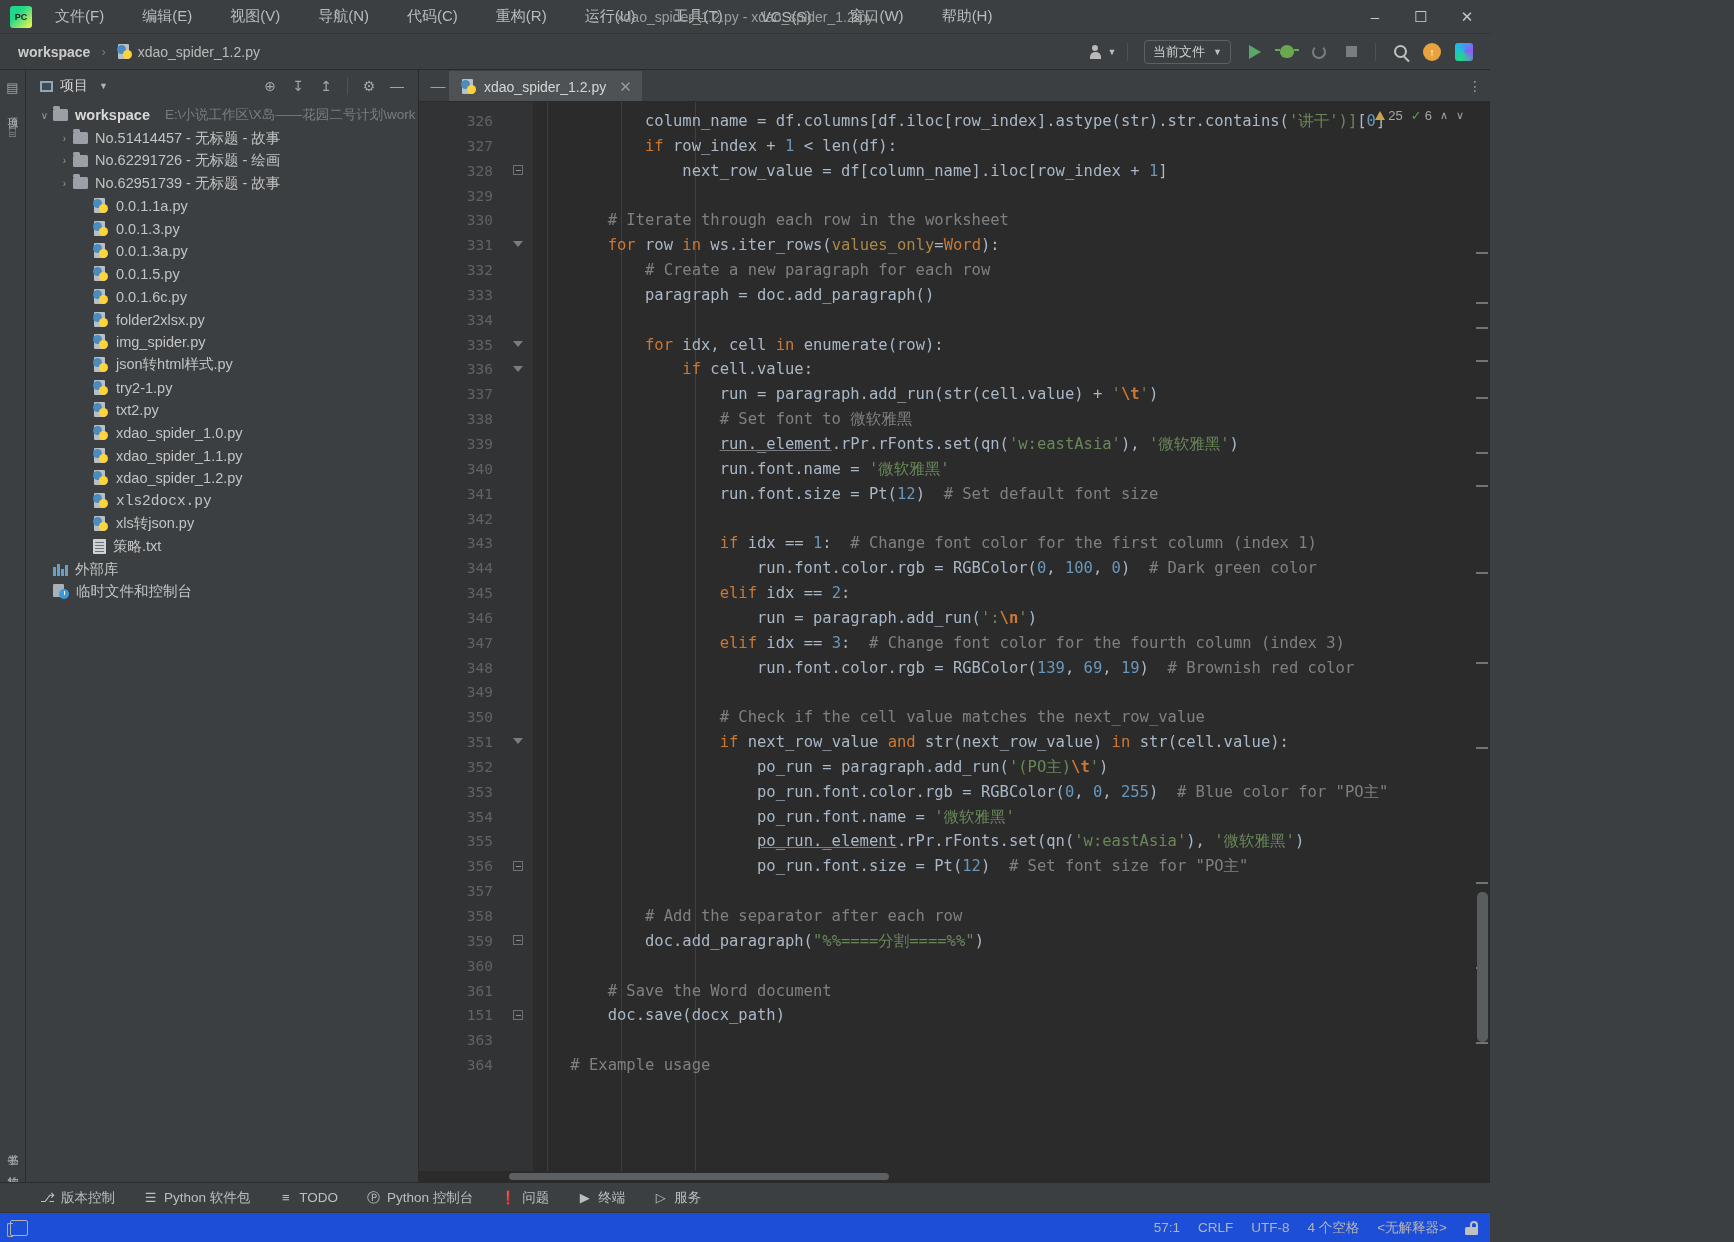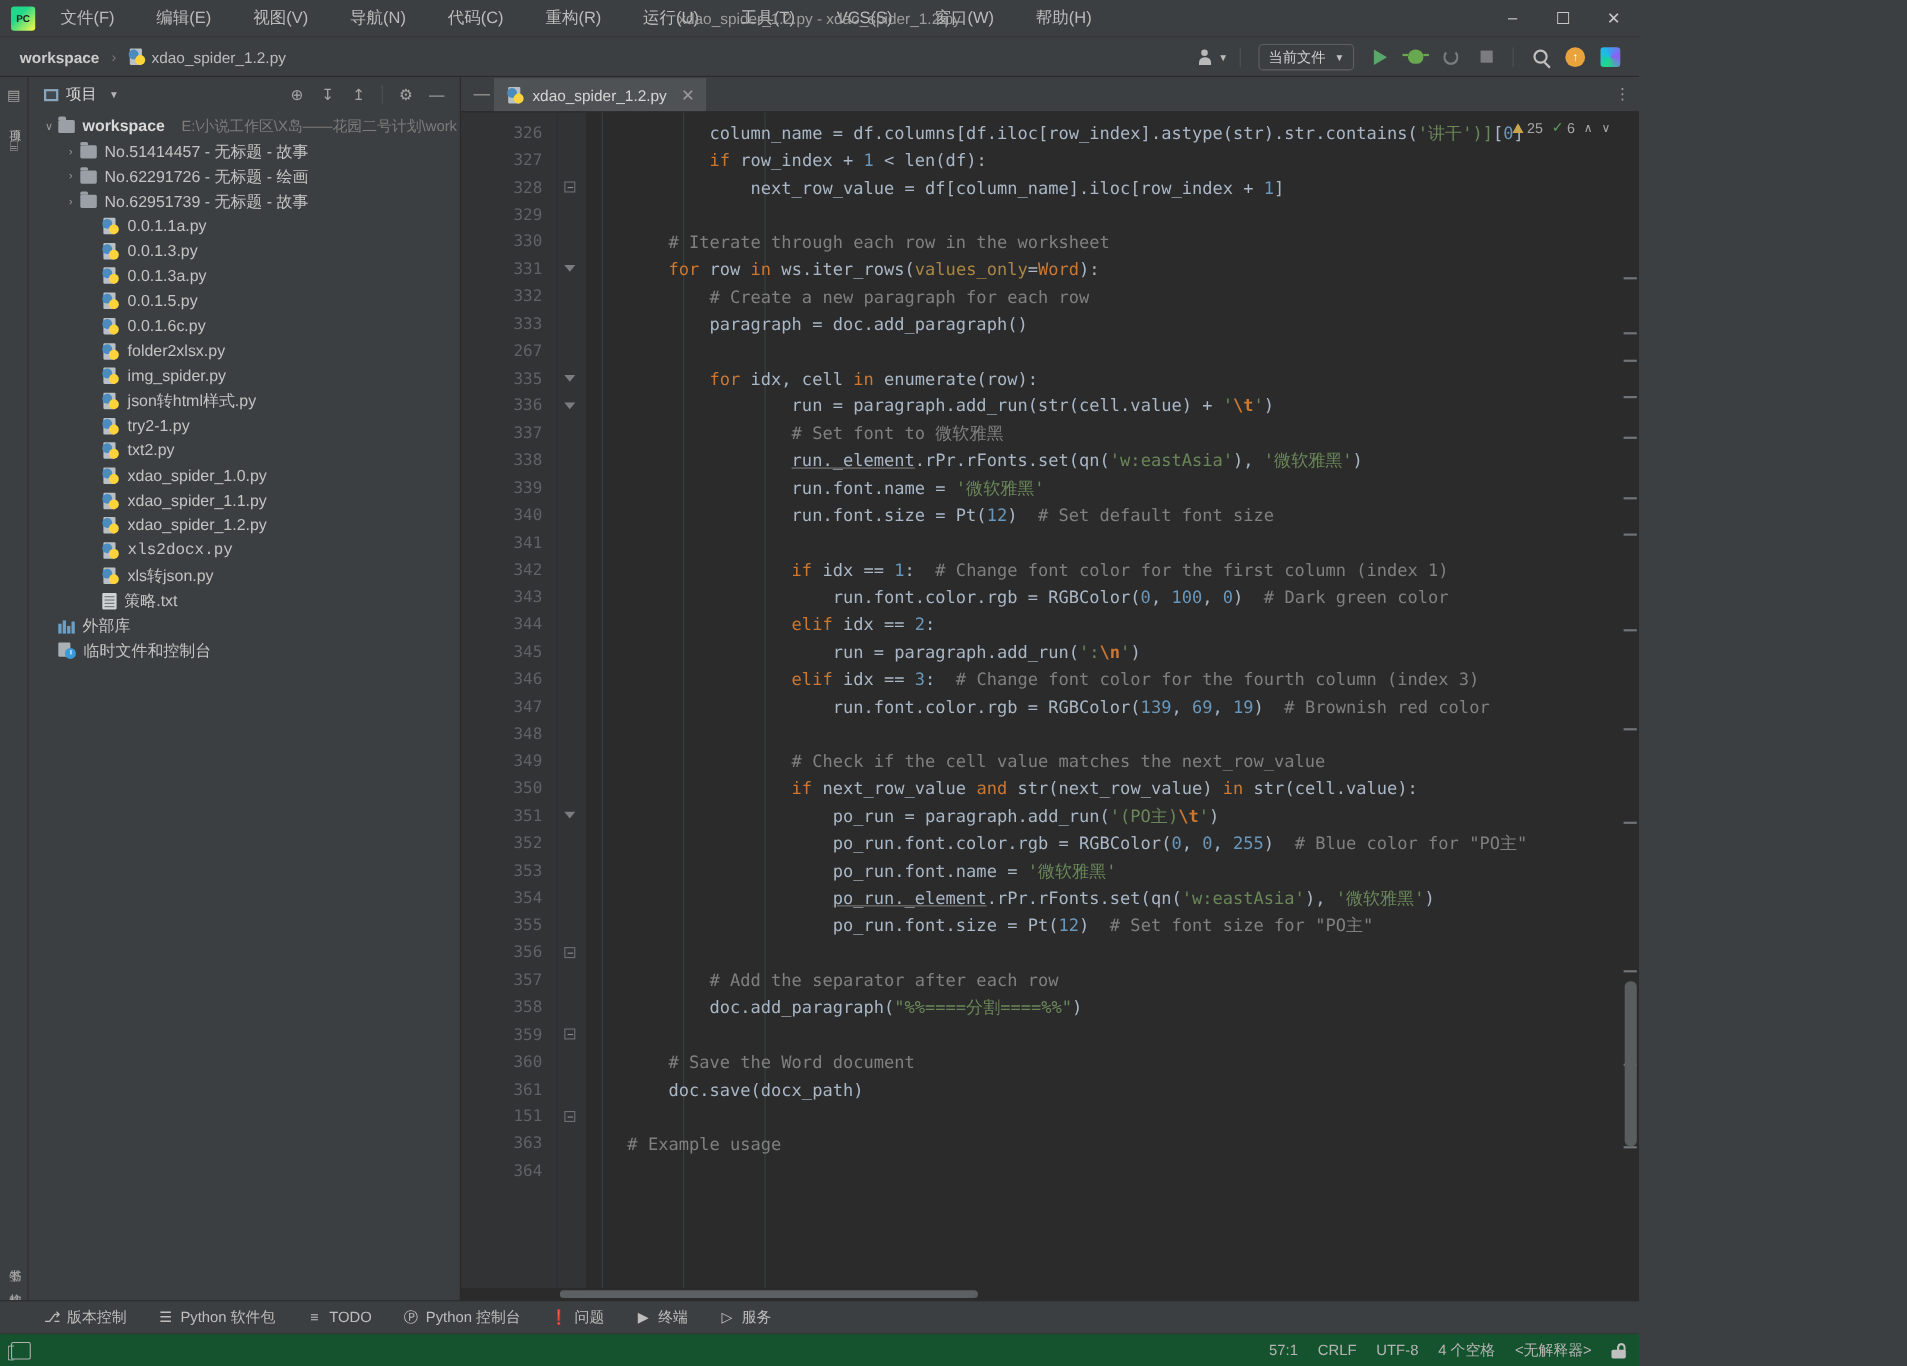--- a/index.html
+++ b/index.html
@@ -177,21 +177,21 @@
   
   .bottombar {
     height:30px; flex:0 0 30px; background:#3c3f41; display:flex; align-items:center;
     border-top:1px solid #2b2b2b; padding-left:36px; gap:20px;
   }
   .bb-item { display:flex; align-items:center; gap:6px; font-size:13.5px; color:#bdbdbd; padding:2px 4px; border-radius:3px;}
   .bb-ic { width:15px; height:15px; display:flex; align-items:center; justify-content:center; font-size:13px; }
 
   
   .statusbar {
-    height:30px; flex:0 0 30px; background:#14532d; display:flex; align-items:center;
+    height:30px; flex:0 0 30px; background:#1d4ed8; display:flex; align-items:center;
     border-top:1px solid #343739; padding:0 12px 0 10px; font-size:13.5px; color:#b5b5b5;
   }
   .sb-right { margin-left:auto; display:flex; align-items:center; gap:18px; }
   .sb-item { cursor:default; }
   .lockic { width:13px; height:14px; position:relative; display:inline-block; }
   .lockic .bd { position:absolute; bottom:0; width:13px; height:8px; background:#c0c0c0; border-radius:1.5px;}
   .lockic .sh { position:absolute; top:0; left:5px; width:8px; height:7px; border:2px solid #c0c0c0; border-bottom:none; border-radius:4px 4px 0 0; }
   .sb-leftic { width:18px; height:16px; border:1.6px solid #b0b0b0; border-radius:2px; position:relative; }
   .sb-leftic::after { content:""; position:absolute; left:-4px; top:2px; width:5px; height:12px; border:1.6px solid #b0b0b0; border-right:none; border-radius:2px 0 0 2px;}
 
@@ -562,21 +562,21 @@
       <div class="editor-wrap">
         <div class="gutter" id="gutter">
             <div class="gline">326</div>
             <div class="gline">327</div>
             <div class="gline">328</div>
             <div class="gline">329</div>
             <div class="gline">330</div>
             <div class="gline">331</div>
             <div class="gline">332</div>
             <div class="gline">333</div>
-            <div class="gline">267</div>
+            <div class="gline">334</div>
             <div class="gline">335</div>
             <div class="gline">336</div>
             <div class="gline">337</div>
             <div class="gline">338</div>
             <div class="gline">339</div>
             <div class="gline">340</div>
             <div class="gline">341</div>
             <div class="gline">342</div>
             <div class="gline">343</div>
             <div class="gline">344</div>
@@ -645,20 +645,21 @@
               <div class="cline">            <span class="fn">column_name</span> = df.columns[df.iloc[row_index].astype(<span class="fn">str</span>).str.contains(<span class="str">'讲干')]</span>[<span class="num">0</span>]</div>
               <div class="cline">            <span class="kw">if</span> row_index + <span class="num">1</span> &lt; len(df):</div>
               <div class="cline">                next_row_value = df[column_name].iloc[row_index + <span class="num">1</span>]</div>
               <div class="cline">&nbsp;</div>
               <div class="cline">        <span class="cmt"># Iterate through each row in the worksheet</span></div>
               <div class="cline">        <span class="kw">for</span> row <span class="kw">in</span> ws.iter_rows(<span class="kwarg">values_only</span>=<span class="kw">Word</span>):</div>
               <div class="cline">            <span class="cmt"># Create a new paragraph for each row</span></div>
               <div class="cline">            paragraph = doc.add_paragraph()</div>
               <div class="cline">&nbsp;</div>
               <div class="cline">            <span class="kw">for</span> idx, cell <span class="kw">in</span> enumerate(row):</div>
+              <div class="cline">                <span class="kw">if</span> cell.value:</div>
               <div class="cline">                    run = paragraph.add_run(<span class="fn">str</span>(cell.value) + <span class="str">'</span><span class="kwb">\t</span><span class="str">'</span>)</div>
               <div class="cline">                    <span class="cmt"># Set font to 微软雅黑</span></div>
               <div class="cline">                    <span class="und">run._element</span>.rPr.rFonts.set(qn(<span class="str">'w:eastAsia'</span>), <span class="str">'微软雅黑'</span>)</div>
               <div class="cline">                    run.font.name = <span class="str">'微软雅黑'</span></div>
               <div class="cline">                    run.font.size = Pt(<span class="num">12</span>)  <span class="cmt"># Set default font size</span></div>
               <div class="cline">&nbsp;</div>
               <div class="cline">                    <span class="kw">if</span> idx == <span class="num">1</span>:  <span class="cmt"># Change font color for the first column (index 1)</span></div>
               <div class="cline">                        run.font.color.rgb = RGBColor(<span class="num">0</span>, <span class="num">100</span>, <span class="num">0</span>)  <span class="cmt"># Dark green color</span></div>
               <div class="cline">                    <span class="kw">elif</span> idx == <span class="num">2</span>:</div>
               <div class="cline">                        run = paragraph.add_run(<span class="str">':</span><span class="kwb">\n</span><span class="str">'</span>)</div>

